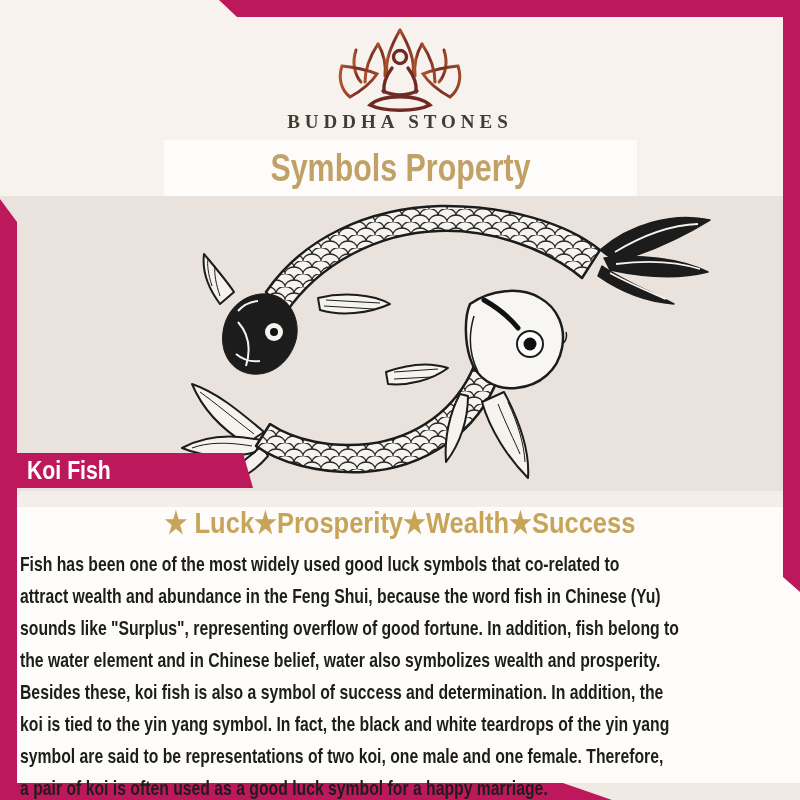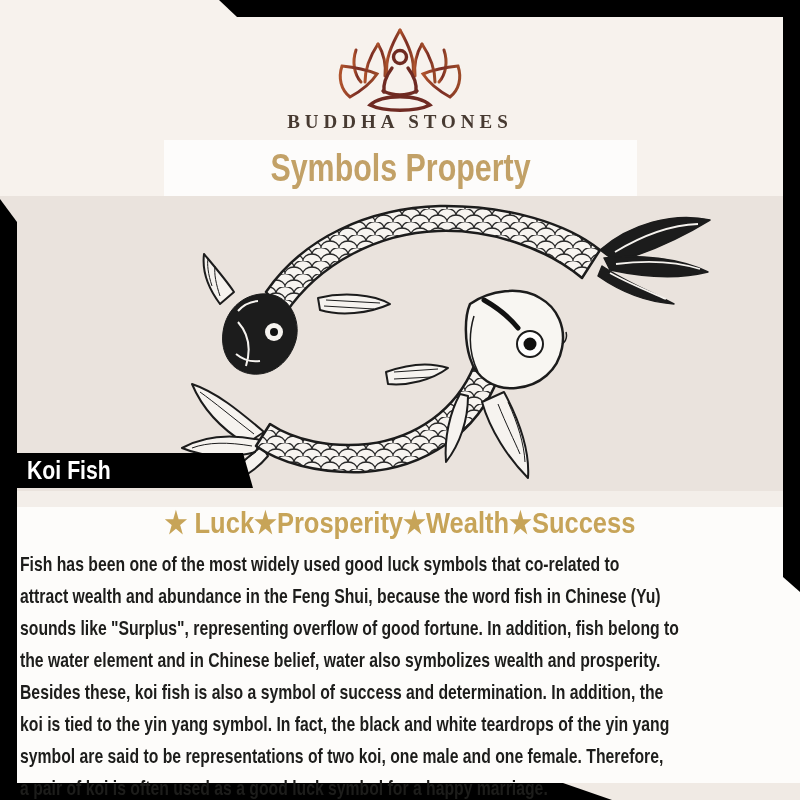--- a/index.html
+++ b/index.html
@@ -7,21 +7,21 @@
         background:#f7f2ed;font-family:"Liberation Sans",sans-serif;}
   .layer{position:absolute;}
 
   
   .bg-beige{left:0;top:196px;width:800px;height:295px;background:#eae3dd;}
   .bg-strip{left:0;top:491px;width:800px;height:16px;background:#f3eee9;}
   .bg-lower{left:0;top:507px;width:800px;height:293px;background:#fdfcfa;}
   .band-white{left:164px;top:140px;width:473px;height:56px;background:#fdfcfb;}
 
   
-  .tan{background:#000000;}
+  .tan{background:#be185d;}
   .ribbon-top{left:0;top:0;width:800px;height:17px;
       clip-path:polygon(219px 0,800px 0,800px 17px,237px 17px);z-index:3;}
   .ribbon-right{left:783px;top:0;width:17px;height:592px;
       clip-path:polygon(0 0,17px 0,17px 592px,0 577px);z-index:3;}
   .ribbon-left{left:0;top:199px;width:17px;height:601px;
       clip-path:polygon(0 0,17px 23px,17px 601px,0 601px);z-index:3;}
   .bottom-right-strip{left:560px;top:783px;width:240px;height:17px;background:#f0eae4;z-index:2;}
   .ribbon-bottom{left:0;top:783px;width:800px;height:17px;
       clip-path:polygon(0 0,563px 0,612px 17px,0 17px);z-index:3;}
 

